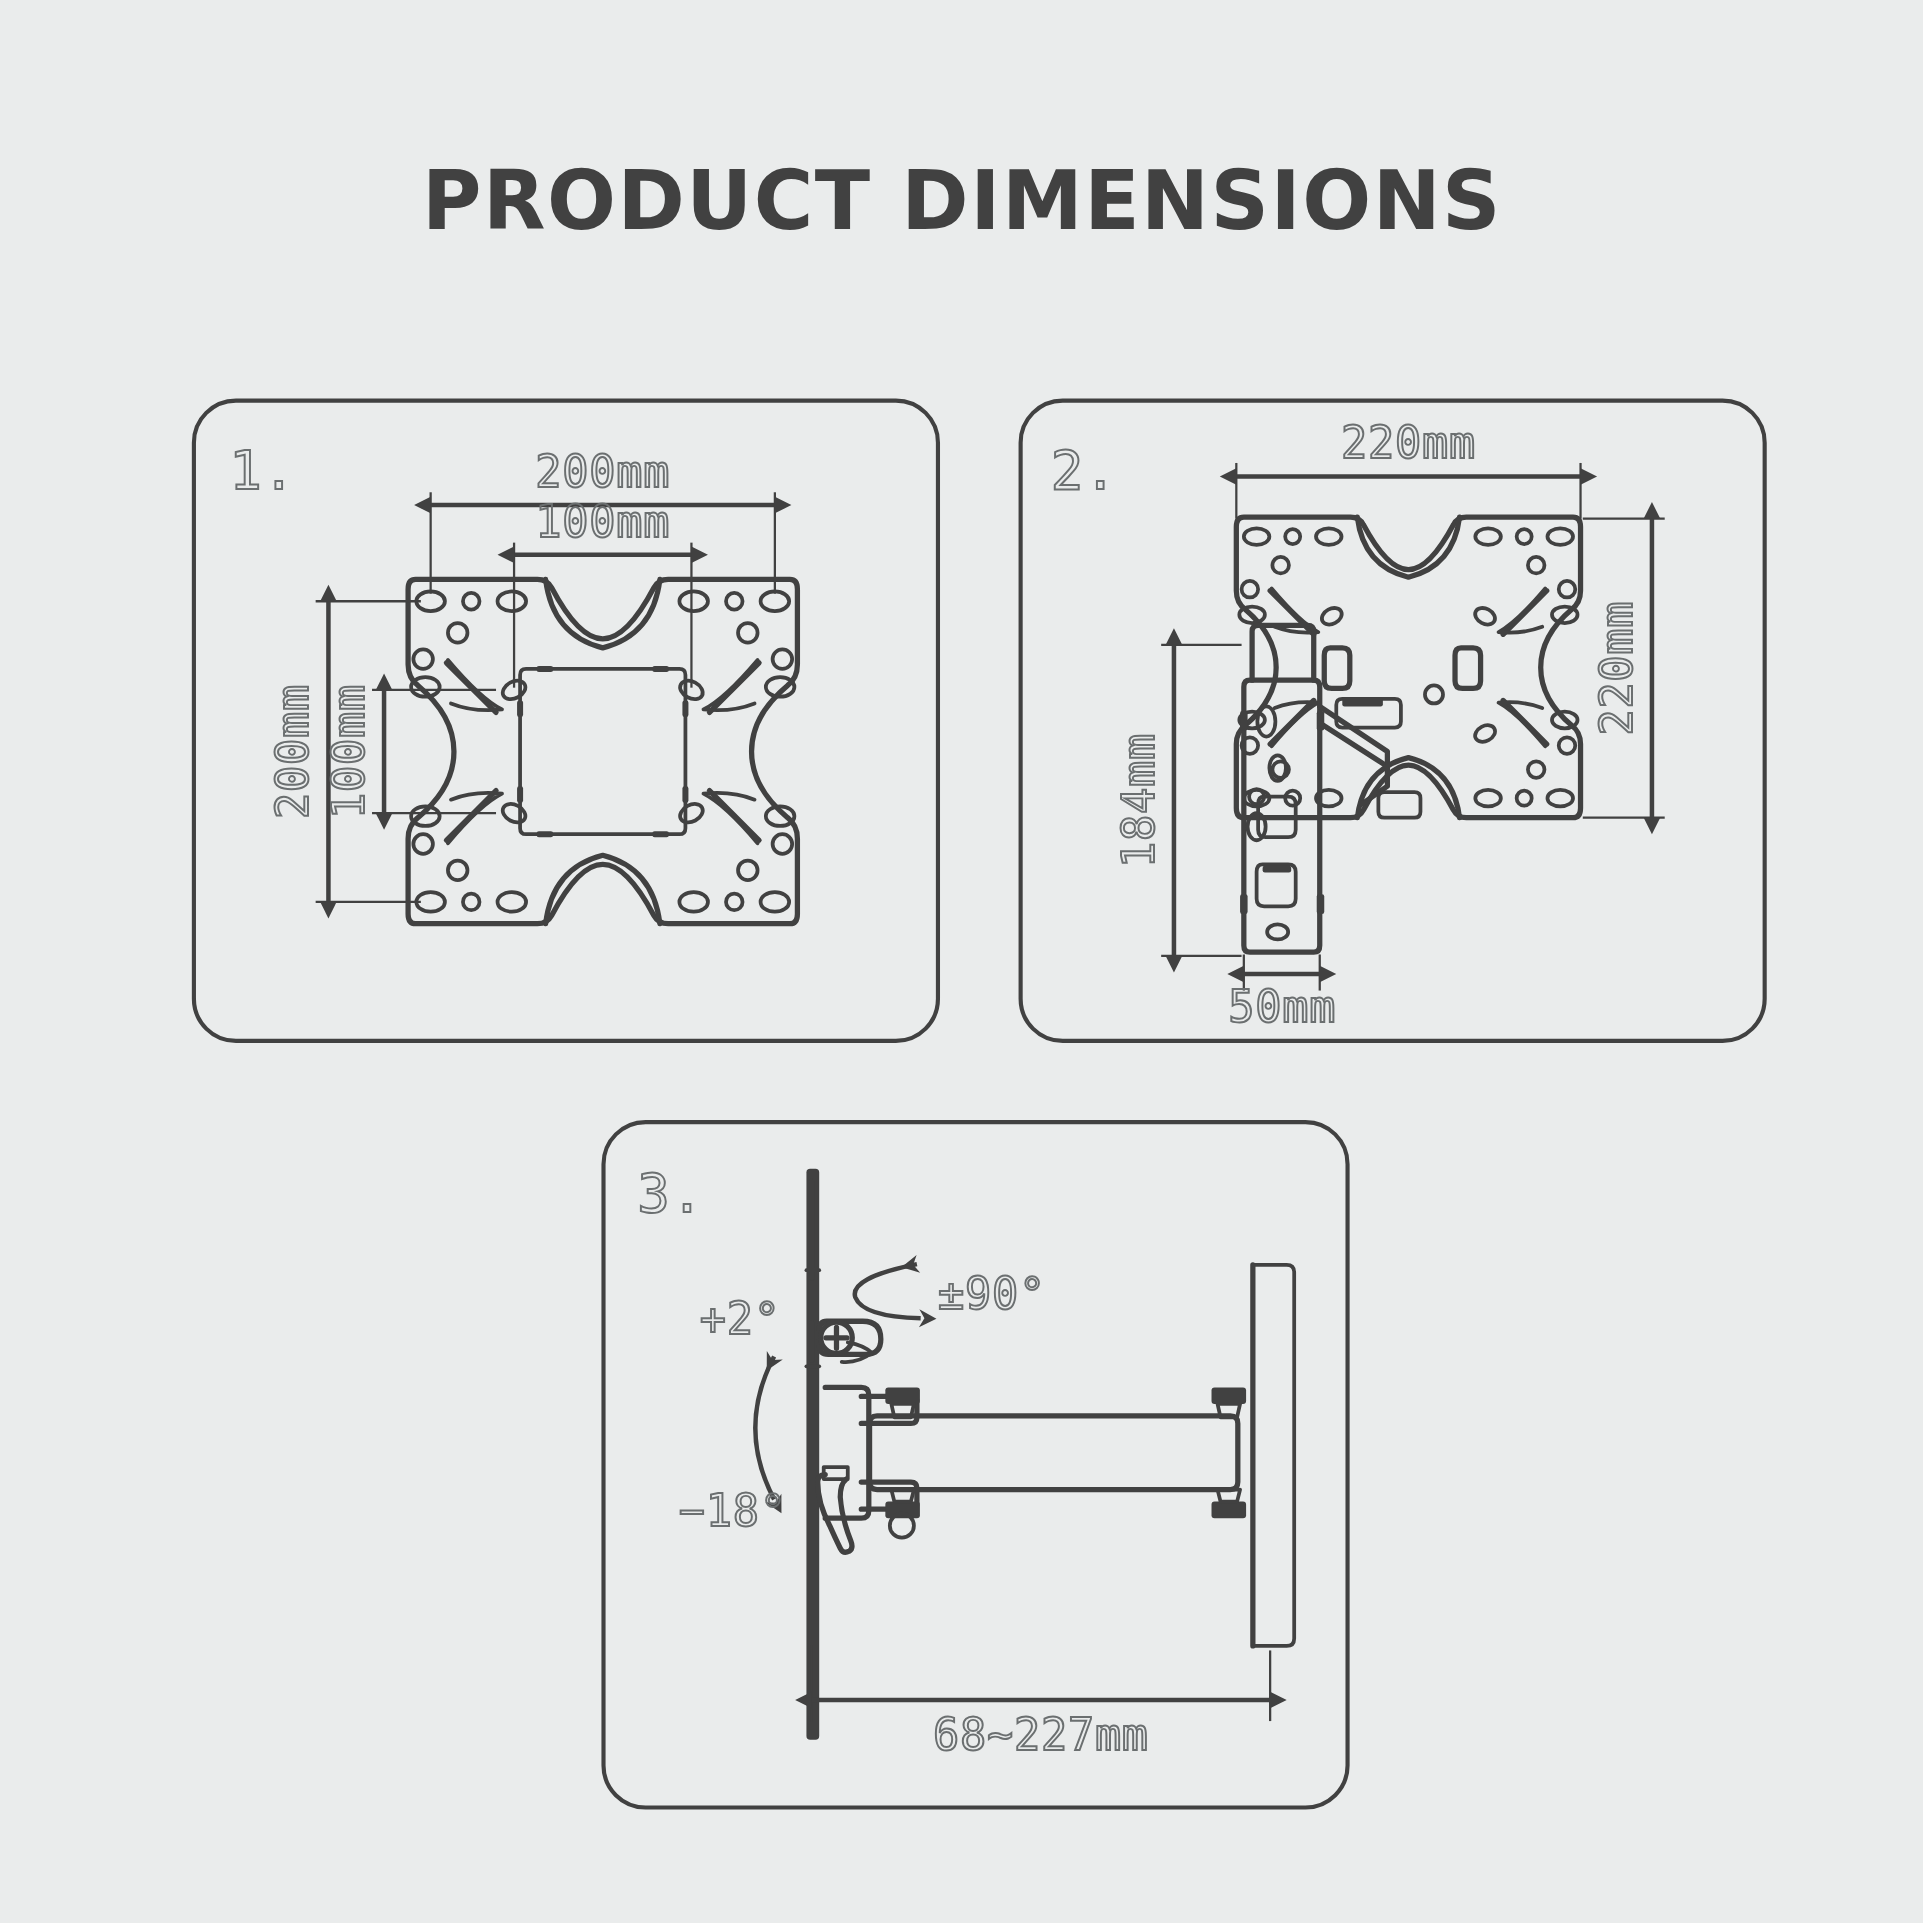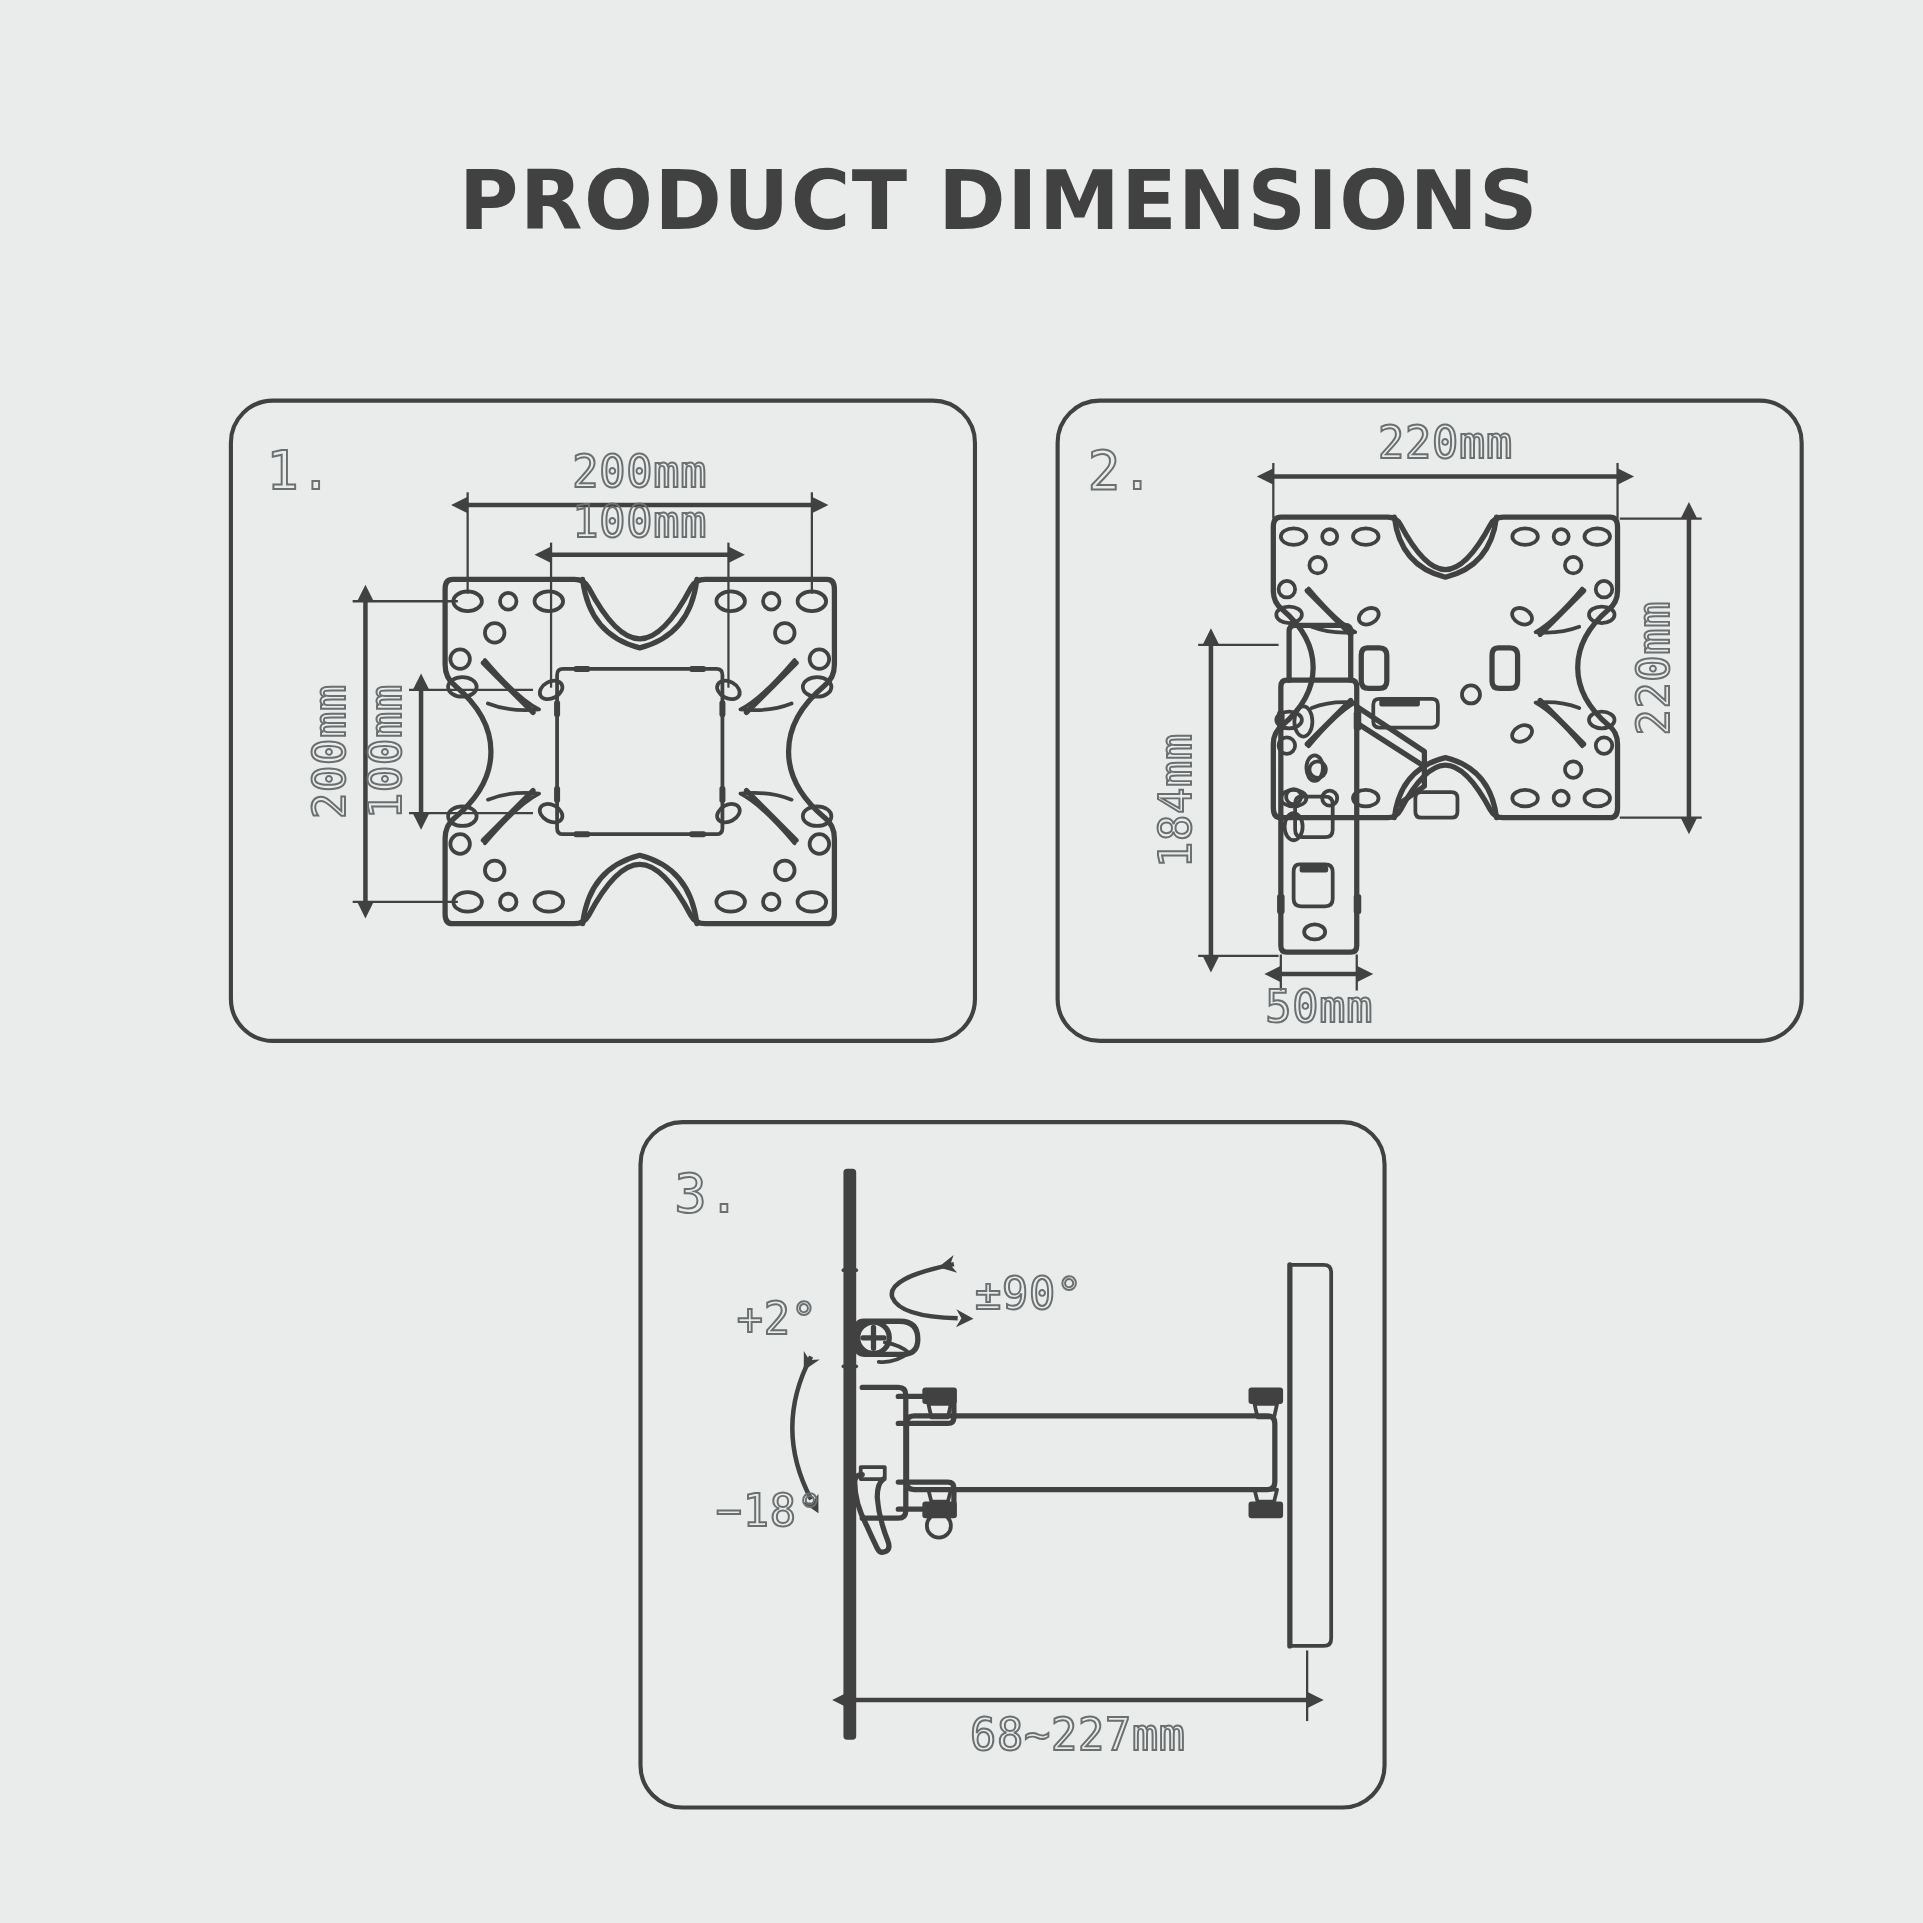--- a/index.html
+++ b/index.html
@@ -2,21 +2,21 @@
 <html style="font-size:12px"><head>
 <meta charset="utf-8">
 <style>
   html,body{margin:0;padding:0;}
   body{
     width:1924px;height:1924px;
     background:#eaecec;
     font-family:"DejaVu Sans", sans-serif;
     overflow:hidden;
   }
-  #stage{position:relative;width:1884px;height:1924px;margin-left:37px;}
+  #stage{position:relative;width:1884px;height:1924px;}
   svg{display:block;}
 </style>
 </head>
 <body>
 
 <div id="stage">
 
   <svg width="1924" height="1924" viewBox="0 0 2560 2560">
 
     <defs>

